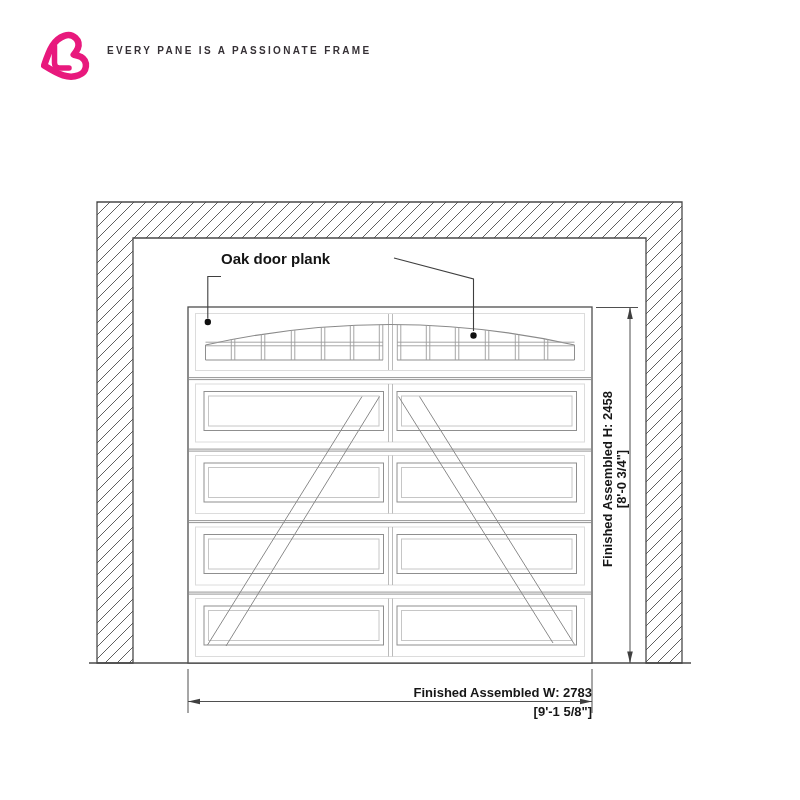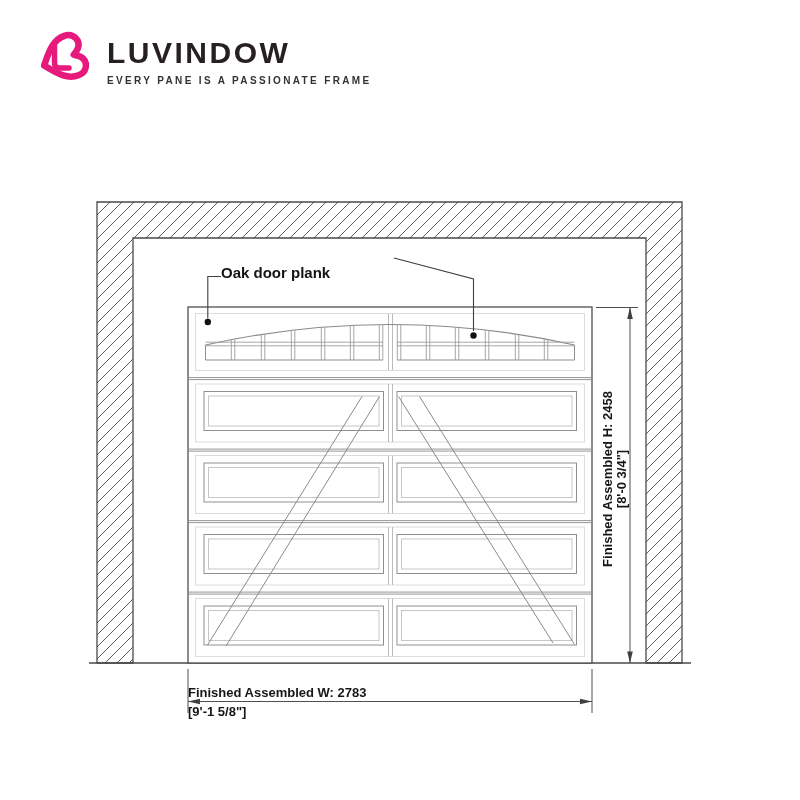--- a/index.html
+++ b/index.html
@@ -21,25 +21,25 @@
     color:#363136;
   }
 
   
   .drawing{position:absolute;inset:0;}
   .drawing svg.linework{position:absolute;left:0;top:0;}
 
   .callout{
     position:absolute;font-size:15px;font-weight:700;color:#141414;white-space:nowrap;
   }
-  .callout.oak{left:221px;top:264px;}
+  .callout.oak{left:221px;top:250px;}
   .callout.glass{left:393px;top:244px;font-size:15.5px;}
 
   .dim-w{
-    position:absolute;left:188px;top:686px;width:404px;text-align:left;
+    position:absolute;left:188px;top:686px;width:404px;text-align:right;
     font-size:13px;font-weight:700;color:#161616;line-height:13px;
   }
   .dim-w .imperial{margin-top:6px;}
 
   .dim-h{
     position:absolute;left:615px;top:479px;transform:translate(-50%,-50%) rotate(-90deg);
     font-size:13px;font-weight:700;color:#161616;line-height:14px;text-align:center;
     white-space:nowrap;
   }
 </style>
@@ -50,21 +50,20 @@
 
   <header class="brand">
     <svg class="brand-icon" viewBox="0 0 60 64" aria-hidden="true">
       <g transform="rotate(70 28 31)">
         <path d="M28,50 C14,39 7,32 7,21 C7,11.5 17,7 23.5,12.5 C25.5,14.5 27,16.5 28,18.5
                  C29,16.5 30.5,14.5 32.5,12.5 C39,7 49,11.5 49,21 C49,32 42,39 28,50 Z" fill="none" stroke="#e8197d" stroke-width="6.5" stroke-linejoin="round" stroke-linecap="round"></path>
       </g>
       <path d="M20.5,18 L20.5,35 Q20.5,40 25.5,40 L35,40" fill="none" stroke="#e8197d" stroke-width="5.5" stroke-linecap="round"></path>
     </svg>
     <div class="brand-text">
-      <div class="brand-name">LUVINDOW</div>
       <div class="brand-tagline">EVERY PANE IS A PASSIONATE FRAME</div>
     </div>
   </header>
 
   <div class="drawing">
 
     <svg class="linework" width="800" height="800" viewBox="0 0 800 800">
       <defs>
         <pattern id="hatch" width="12" height="12" patternUnits="userSpaceOnUse">
           <path d="M0,12 L12,0 M-3,3 L3,-3 M9,15 L15,9" stroke="#5f5f5f" stroke-width="1" fill="none"></path>

